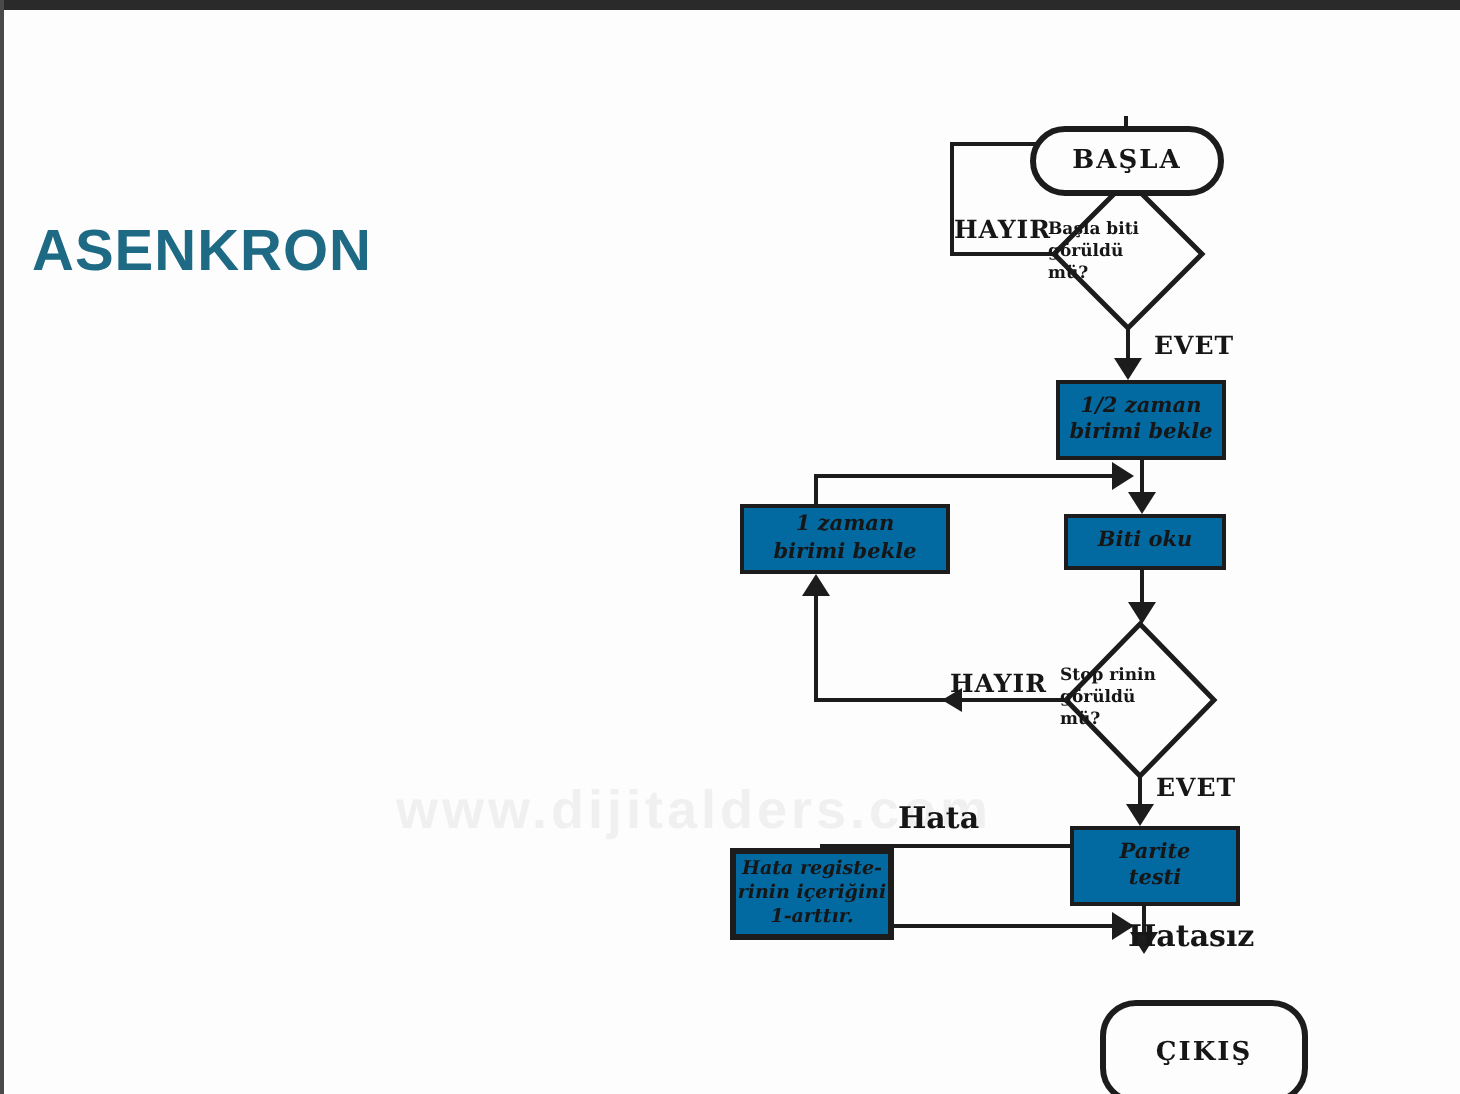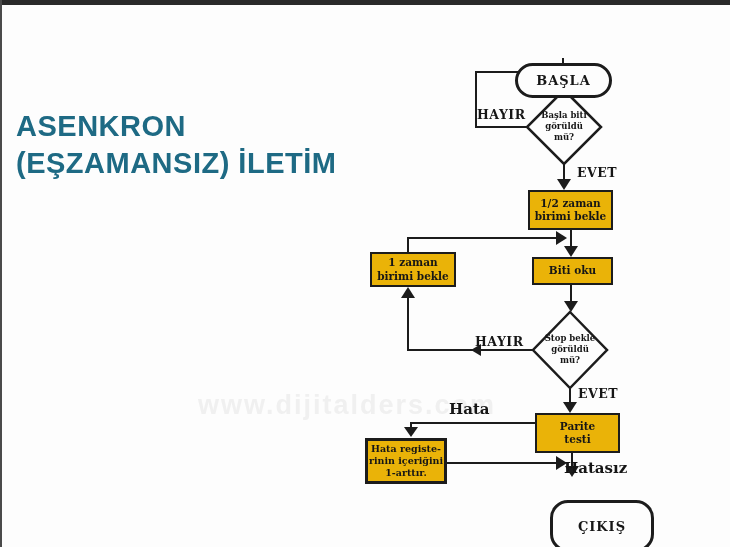--- a/index.html
+++ b/index.html
@@ -16,38 +16,37 @@
   .watermark { position:absolute; left:198px; top:390px;
                font-family:"Liberation Sans", sans-serif; font-weight:bold;
                font-size:27px; letter-spacing:2px; color:#f0f0f0; }
 
   svg.wires { position:absolute; left:0; top:0; }
 
   .node { position:absolute; display:flex; align-items:center; justify-content:center;
           text-align:center; color:#161616; font-weight:bold; white-space:pre-line; }
   .terminator { border:3px solid #1c1c1c; border-radius:18px; background:#fdfdfd;
                 font-size:13px; letter-spacing:1px; }
-  .process { border:2.5px solid #1c1c1c; background:#eab308; font-size:10.5px; line-height:1.25; }
+  .process { border:2.5px solid #1c1c1c; background:#0369a1; font-size:10.5px; line-height:1.25;font-style:italic; }
   .process-thick { border:3px solid #1c1c1c; }
-  .dtext { position:absolute; text-align:center; color:#161616; font-weight:bold;
+  .dtext { position:absolute; text-align:left; color:#161616; font-weight:bold;
            font-size:8.5px; line-height:1.28; white-space:pre-line; }
   .lbl { position:absolute; color:#161616; font-weight:bold;text-align:right; }
   .lbl-big { font-size:12.5px; letter-spacing:0.5px; }
   .lbl-sm { font-size:15px; }
 </style>
 </head>
 <body>
 
 <div class="slide">
   <div class="top-border"></div>
   <div class="left-border"></div>
 
   <div class="title">
     <div>ASENKRON</div>
-    <div>(EŞZAMANSIZ) İLETİM</div>
   </div>
 
   <div class="watermark">www.dijitalders.com</div>
 
   <svg class="wires" width="730" height="547" viewBox="0 0 730 547">
     <g stroke="#1c1c1c" stroke-width="2" fill="none">
       <path d="M563 58 L563 87"></path>
       <path d="M527 127 L476 127 L476 72 L551 72"></path>
       <path d="M564 164 L564 187"></path>
       <path d="M571 230 L571 254"></path>
@@ -85,38 +84,38 @@
 
   <div class="dtext" style="left:524px; top:110px; width:80px;">Başla biti
 görüldü
 mü?</div>
 
   <div class="lbl lbl-big" style="left:577px; top:165px;">EVET</div>
 
   <div class="node process" style="left:528px; top:190px; width:85px; height:40px;">1/2 zaman
 birimi bekle</div>
 
-  <div class="node process" style="left:370px; top:252px; width:86px; height:35px;">1 zaman
+  <div class="node process" style="left:370px; top:252px; width:105px; height:35px;">1 zaman
 birimi bekle</div>
 
   <div class="node process" style="left:532px; top:257px; width:81px; height:28px;text-align:center;">Biti oku</div>
 
   <div class="lbl lbl-big" style="left:475px; top:334px;">HAYIR</div>
 
-  <div class="dtext" style="left:530px; top:333px; width:80px;">Stop bekle
+  <div class="dtext" style="left:530px; top:333px; width:80px;">Stop rinin
 görüldü
 mü?</div>
 
   <div class="lbl lbl-big" style="left:578px; top:386px;">EVET</div>
 
   <div class="lbl lbl-sm" style="left:449px; top:400px;">Hata</div>
 
   <div class="node process" style="left:535px; top:413px; width:85px; height:40px;">Parite
 testi</div>
 
-  <div class="node process process-thick" style="left:365px; top:438px; width:82px; height:46px; font-size:9.5px;">Hata registe-
+  <div class="node process process-thick" style="left:365px; top:424px; width:82px; height:46px; font-size:9.5px;">Hata registe-
 rinin içeriğini
 1-arttır.</div>
 
   <div class="lbl lbl-sm" style="left:564px; top:459px;">Hatasız</div>
 
   <div class="node terminator" style="left:550px; top:476px; width:104px; height:52px;margin-top:24px;">ÇIKIŞ</div>
 </div>
 
 </body></html>

